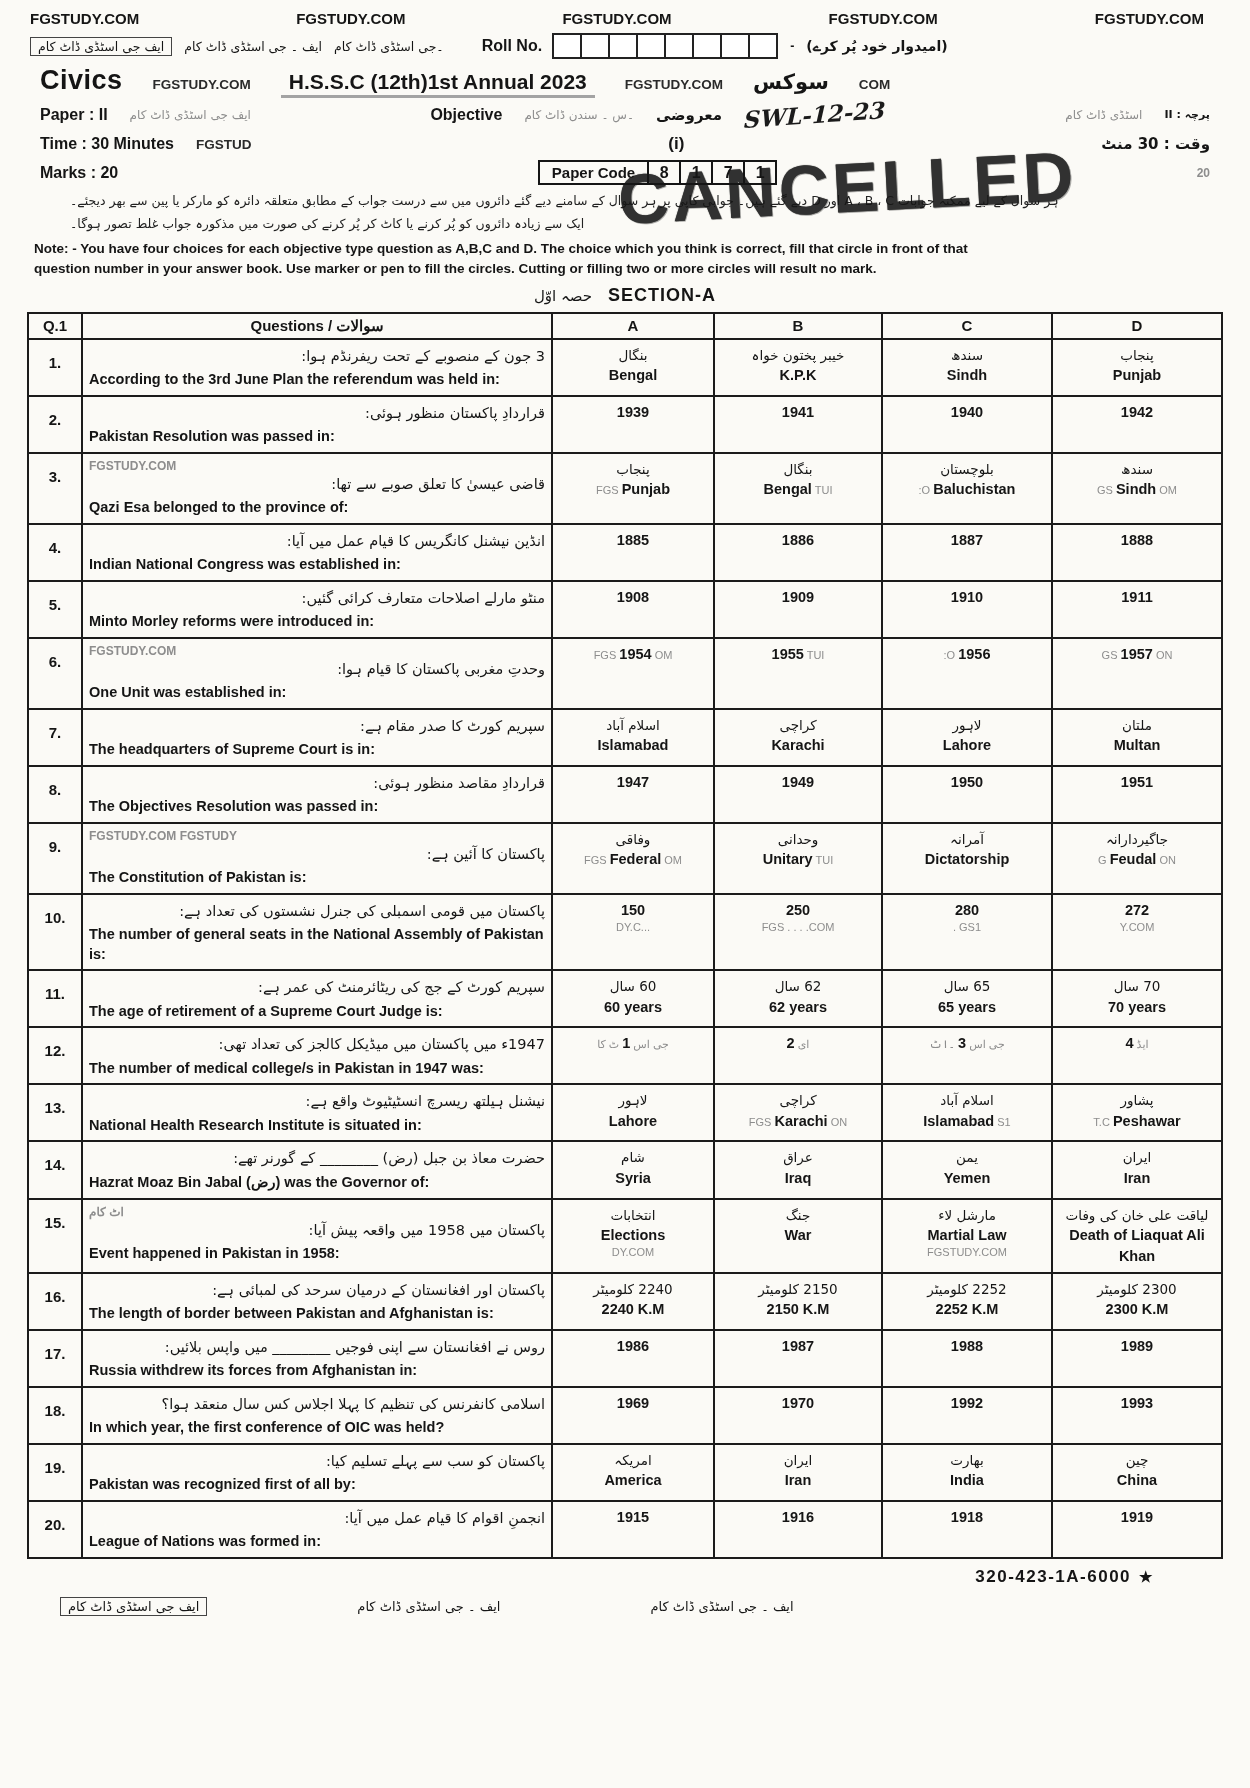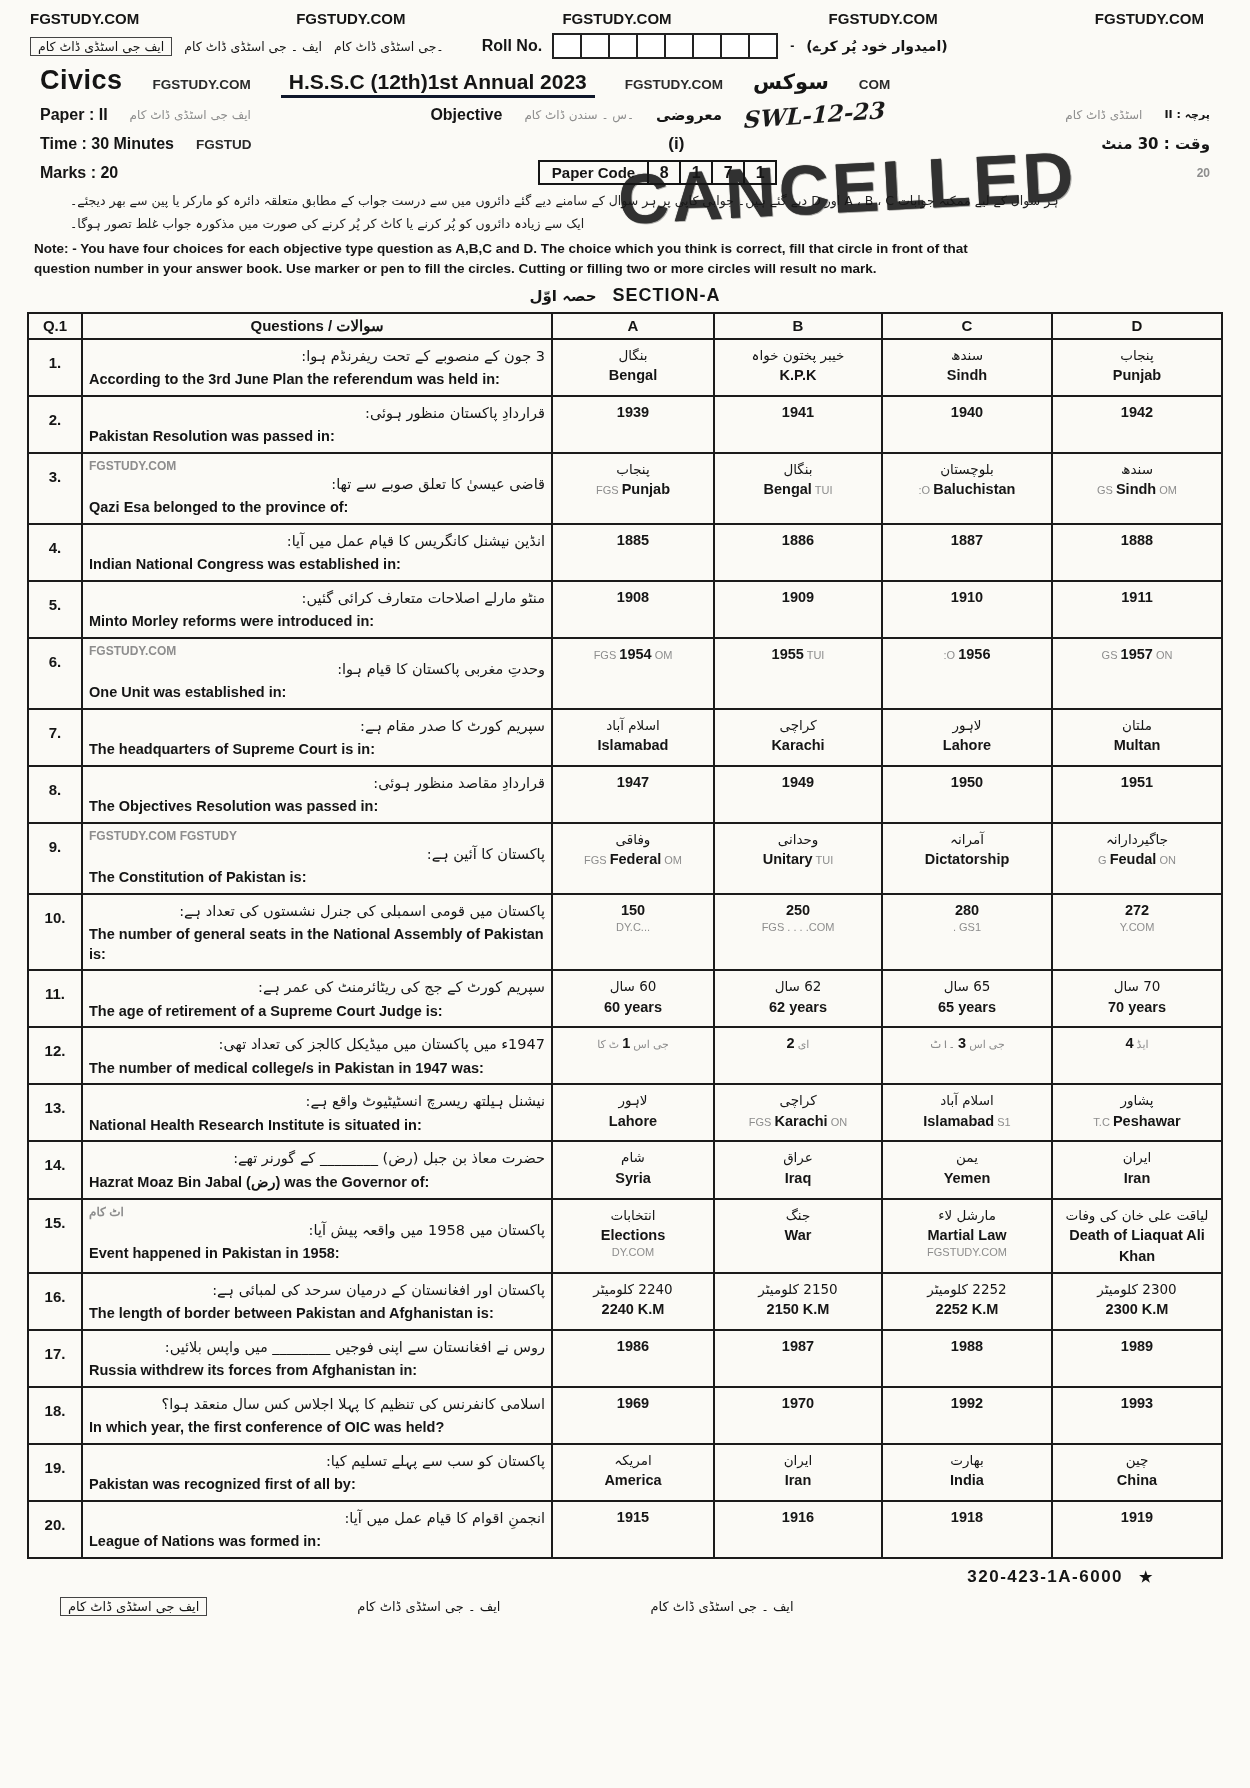--- a/index.html
+++ b/index.html
@@ -16,58 +16,58 @@
   .roll-label { font-weight:bold; font-size:16px; margin-left:26px; }
   .roll-boxes { display:inline-flex; }
   .roll-box { display:inline-block; width:30px; height:26px; border:2px solid #222; margin-left:-2px; background:#fff; }
   .dash { font-weight:bold; }
 
   
   .titleline { display:flex; align-items:baseline; gap:30px; padding:4px 40px 0; }
   .subject { font-size:27px; font-weight:bold; letter-spacing:.5px; }
   .wm { font-weight:bold; font-size:13.5px; color:#2a2a2a; }
   .wm-gray { color:#8d8d8d; font-size:12px; }
-  .doc-title { font-size:21px; font-weight:bold; border-bottom:3px solid #0f172a; padding:0 8px 1px; }
+  .doc-title { font-size:21px; font-weight:bold; border-bottom:3px solid #a3a3a3; padding:0 8px 1px; }
   .subject-ur { font-size:21px; font-weight:bold; }
 
   
   .metaline { display:flex; align-items:center; padding:3px 40px; font-size:16px; gap:22px; }
   .meta-strong { font-weight:bold; }
   .grow { flex:1; }
   .handwrite { font-family:"DejaVu Serif", serif; font-style:italic; font-weight:bold; font-size:23px; transform:rotate(-4deg) skewX(-6deg); display:inline-block; color:#1b1b1b; }
   .code-wrap { display:inline-flex; align-items:stretch; }
   .code-label { border:2px solid #151515; padding:2px 12px; font-weight:bold; font-size:15px; }
   .code-box { display:inline-block; width:34px; border:2px solid #151515; margin-left:-2px; font-weight:bold; text-align:center; font-size:16px; padding-top:2px; }
 
   .urdu-inst { direction:rtl; text-align:left; font-size:12.5px; line-height:1.6; padding:3px 70px 0; color:#222; }
   .note { padding:5px 34px 2px; font-size:13.5px; font-weight:bold; line-height:1.5; }
   .section-line { display:flex; justify-content:center; align-items:baseline; gap:16px; padding:3px 0 4px; }
   .section-en { font-weight:bold; font-size:18px; letter-spacing:1px; }
-  .section-ur { font-weight:bold; font-size:15px;text-align:center; }
+  .section-ur { font-weight:normal; font-size:15px;text-align:center; }
 
   
   .stamp { position:absolute; top:148px; left:618px; font-size:70px; font-weight:900; letter-spacing:3px;
            transform:rotate(-3deg); color:#161616; opacity:.88; z-index:6; white-space:nowrap;
            text-shadow:0 0 1px #161616, 1px 1px 0 rgba(20,20,20,.35); }
 
   
   table { border-collapse:collapse; table-layout:fixed; width:1194px; margin:2px auto 0; background:#fbfaf6; }
   th, td { border:2.5px solid #1b1b1b; padding:5px 6px; vertical-align:top; }
   thead th { font-size:15px; padding:3px 4px; }
   .cell-num { text-align:center; font-weight:bold; font-size:15px; padding-top:14px; }
   .q-urdu { text-align:right; font-size:14.5px; line-height:1.55; }
   .q-en { font-weight:bold; font-size:14.5px; line-height:1.35; margin-top:3px; }
   .cell-opt { text-align:center; }
   .opt-urdu { font-size:13.5px; line-height:1.5; }
   .opt-en { font-weight:bold; font-size:14.5px; line-height:1.45; }
   .wm-frag { color:#8d8d8d; font-weight:normal; font-size:11px; }
   .q-wm { color:#8d8d8d; font-weight:bold; font-size:12px; }
 
   
-  .footer-line { display:flex; justify-content:flex-end; align-items:center; gap:16px; padding:8px 96px 0 0; font-weight:bold; font-size:17px; letter-spacing:1.5px; }
+  .footer-line { display:flex; justify-content:flex-end; align-items:center; gap:8px; padding:8px 96px 0 0; font-weight:bold; font-size:17px; letter-spacing:1.5px; }
   .star { font-size:15px; }
   .footer-strip { display:flex; align-items:center; gap:150px; padding:10px 40px 14px 60px; font-size:13px; }
 </style>
 </head>
 <body>
 
 <div class="page">
 
   <div class="stamp">CANCELLED</div>
 

